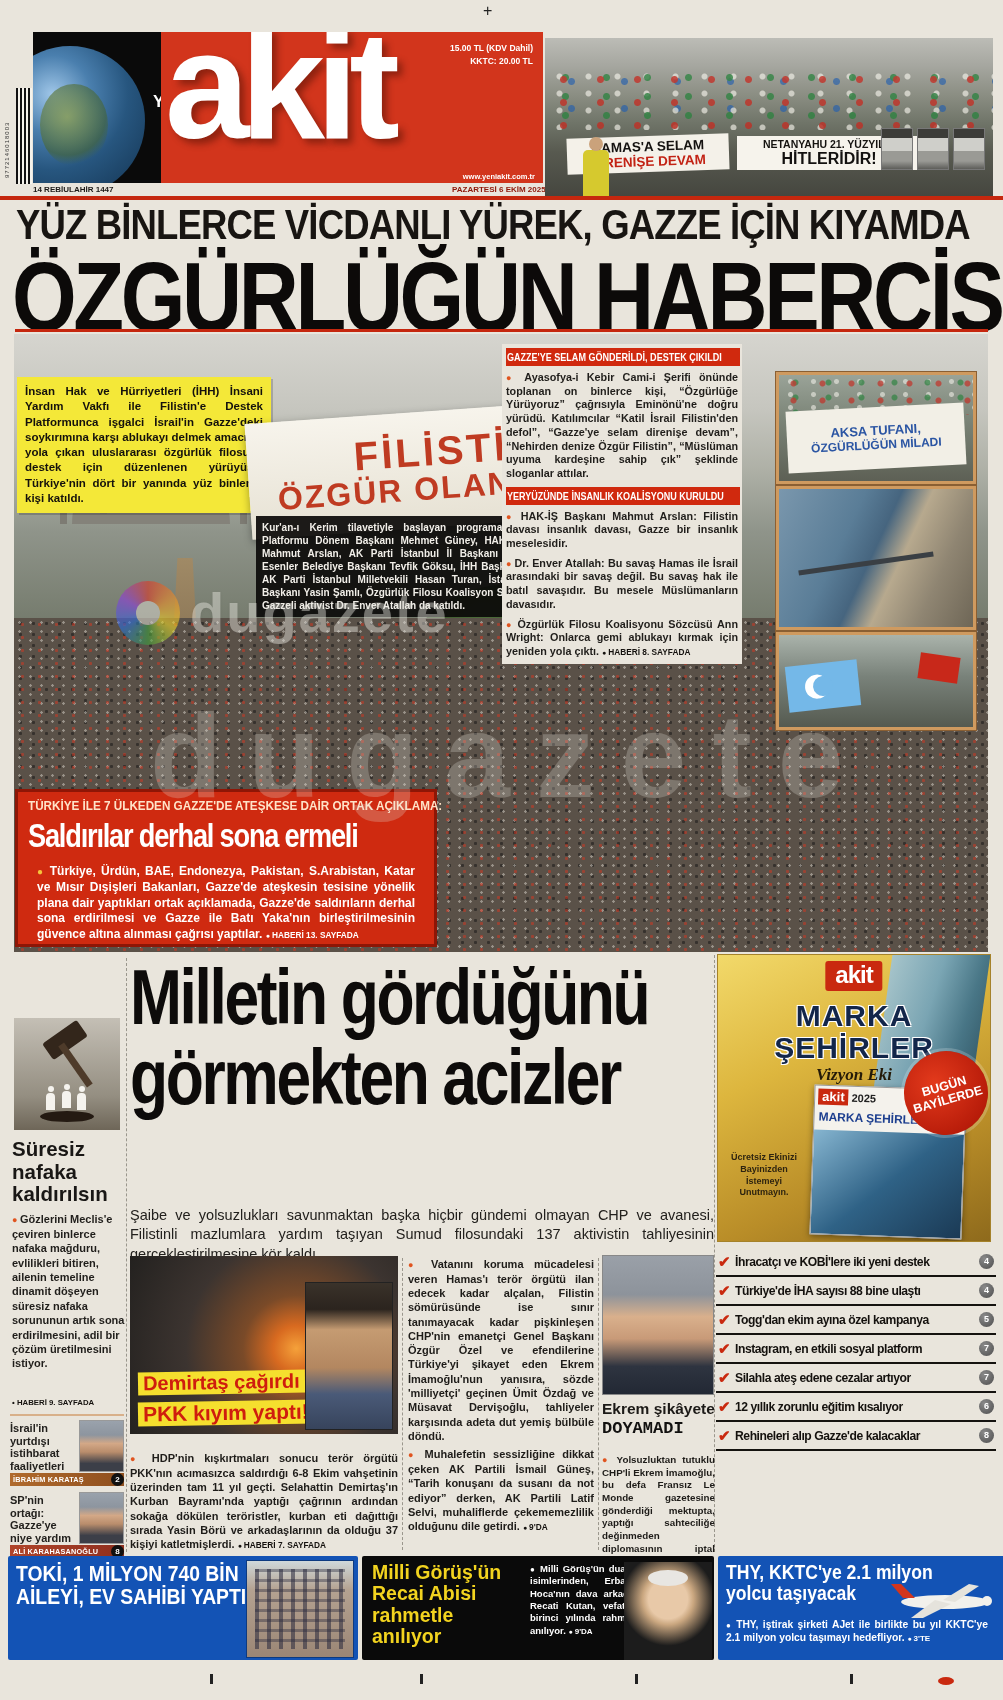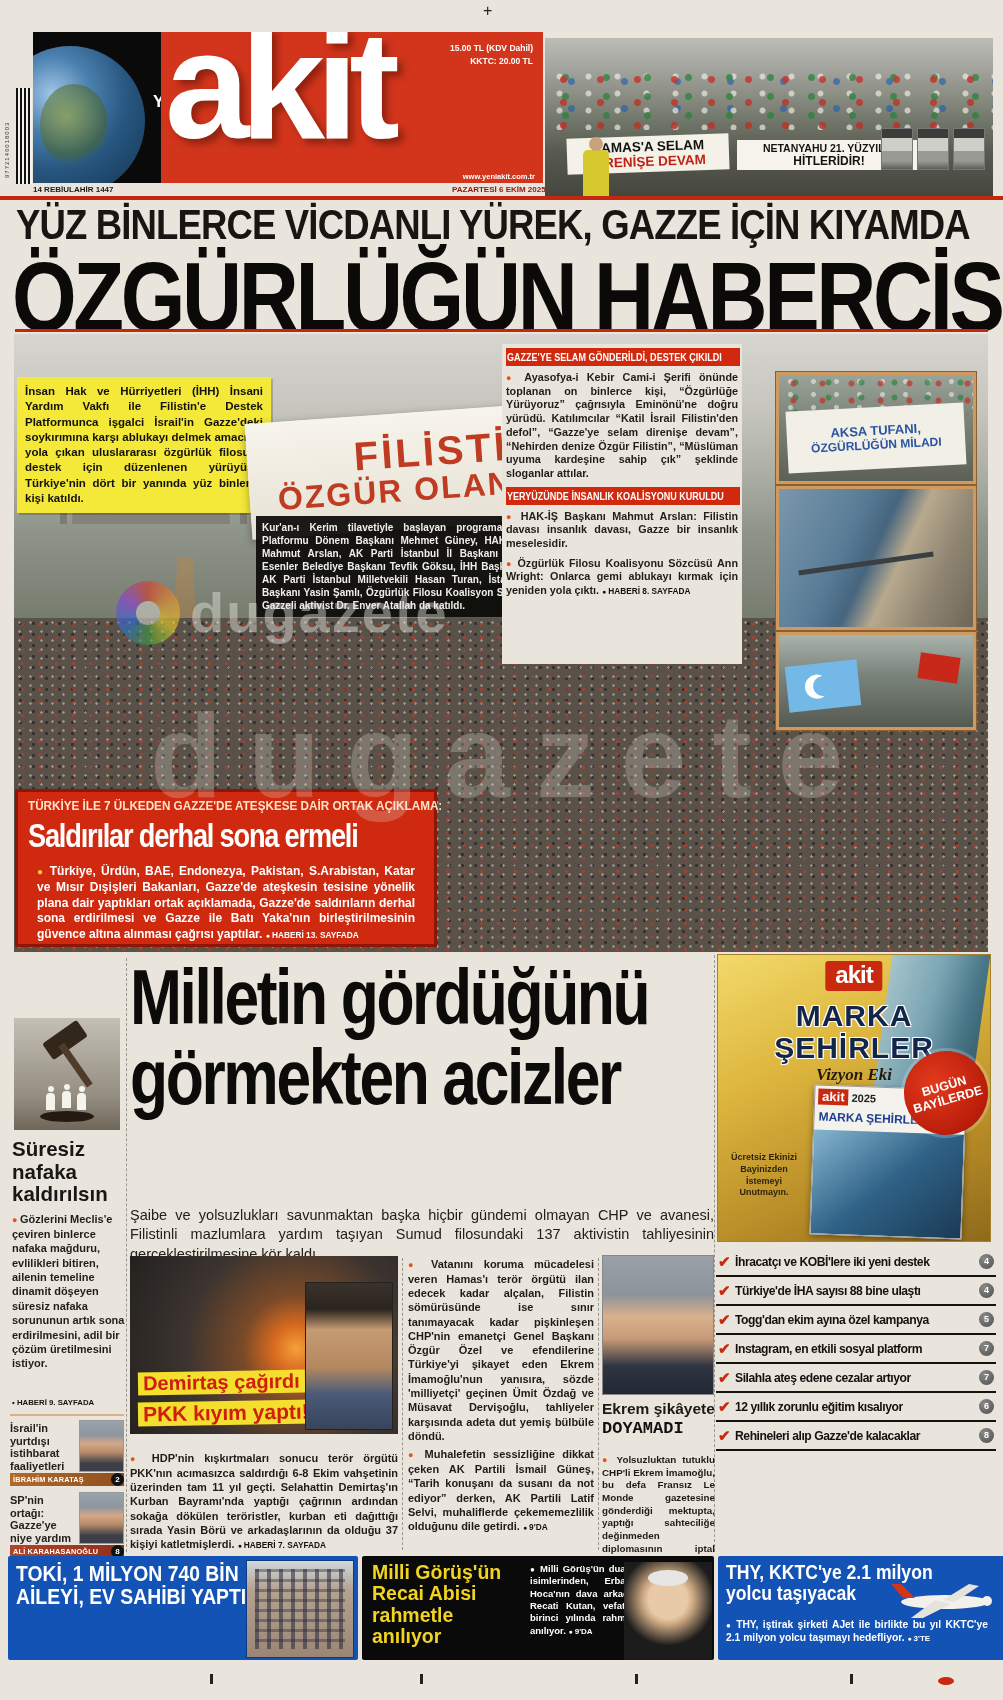--- a/index.html
+++ b/index.html
@@ -35,21 +35,21 @@
      background-image:radial-gradient(circle,rgba(200,40,30,.85) 3px,transparent 4px),
        radial-gradient(circle,rgba(40,130,60,.85) 3px,transparent 4px),
        radial-gradient(circle,rgba(245,243,235,.75) 2.5px,transparent 3.5px),
        radial-gradient(circle,rgba(35,95,175,.75) 3px,transparent 4px);
      background-size:37px 23px,41px 19px,29px 17px,53px 27px;}
   .tb1{left:22px;bottom:24px;width:152px;padding:3px 5px;background:#f4f1e9;transform:rotate(-2deg);text-align:center;}
   .tb1 .a{display:block;font-size:13.5px;font-weight:900;color:#141210;}
   .tb1 .b{display:block;font-size:13.5px;font-weight:900;color:#c22214;}
   .tb2{left:192px;bottom:26px;width:176px;padding:2px 4px;background:#f6f3ec;text-align:center;}
   .tb2 .a{display:block;font-size:10.5px;font-weight:900;color:#151310;}
-  .tb2 .b{display:block;font-size:12px;font-weight:900;color:#131110;}
+  .tb2 .b{display:block;font-size:16px;font-weight:900;color:#131110;}
   .faces{right:8px;bottom:26px;display:flex;gap:4px;}
   .face{width:30px;height:40px;border:1px solid #777;
      background:linear-gradient(180deg,#3c3c38 0 22%,#cfcfca 22% 55%,#9a9a95 55% 80%,#5e5e5a 100%);}
   .vest{left:38px;bottom:0;width:26px;height:46px;background:#d6c92e;border-radius:5px 5px 0 0;}
   .vest::before{content:"";position:absolute;left:6px;top:-13px;width:14px;height:14px;border-radius:50%;background:#caa27b;}
 
   
   .kicker{left:16px;top:201px;font-size:42px;font-weight:700;letter-spacing:-1px;white-space:nowrap;
      transform:scaleX(.87);transform-origin:left top;color:#181512;}
   .mainhead{left:12px;top:240px;font-size:99px;font-weight:900;letter-spacing:-4px;white-space:nowrap;
@@ -318,20 +318,21 @@
     <div class="l2">ÖZGÜR OLANA DEK</div>
   </div>
 
   <div class="abs cap">Kur'an-ı Kerim tilavetiyle başlayan programa, Filistin'e Destek Platformu Dönem Başkanı Mehmet Güney, HAK-İŞ Genel Başkanı Mahmut Arslan, AK Parti İstanbul İl Başkanı Abdullah Özdemir, Esenler Belediye Başkanı Tevfik Göksu, İHH Başkanı Bülent Yıldırım, AK Parti İstanbul Milletvekili Hasan Turan, İstanbul 2 Nolu Baro Başkanı Yasin Şamlı, Özgürlük Filosu Koalisyon Sözcüsü Ann Wright, Gazzeli aktivist Dr. Enver Atallah da katıldı.</div>
 
   <div class="abs rcol">
     <div class="rc-h"><span>GAZZE'YE SELAM GÖNDERİLDİ, DESTEK ÇIKILDI</span></div>
     <p class="rc-p">Ayasofya-i Kebir Cami-i Şerifi önünde toplanan on binlerce kişi, “Özgürlüğe Yürüyoruz” çağrısıyla Eminönü'ne doğru yürüdü. Katılımcılar “Katil İsrail Filistin'den defol”, “Gazze'ye selam direnişe devam”, “Nehirden denize Özgür Filistin”, “Müslüman uyuma kardeşine sahip çık” şeklinde sloganlar attılar.</p>
     <div class="rc-h"><span>YERYÜZÜNDE İNSANLIK KOALİSYONU KURULDU</span></div>
     <p class="rc-p">HAK-İŞ Başkanı Mahmut Arslan: Filistin davası insanlık davası, Gazze bir insanlık meselesidir.</p>
+    <p class="rc-p">Dr. Enver Atallah: Bu savaş Hamas ile İsrail arasındaki bir savaş değil. Bu savaş hak ile batıl savaşıdır. Bu mesele Müslümanların davasıdır.</p>
     <p class="rc-p"><span>Özgürlük Filosu Koalisyonu Sözcüsü Ann Wright: Onlarca gemi ablukayı kırmak için yeniden yola çıktı.</span>
       <span class="pref">HABERİ 8. SAYFADA</span></p>
   </div>
 
   <div class="abs sp sp1">
     <div class="abs spflags"></div>
     <div class="abs sp1b">
       <span class="a">AKSA TUFANI,</span>
       <span class="b">ÖZGÜRLÜĞÜN MİLADI</span>
     </div>

